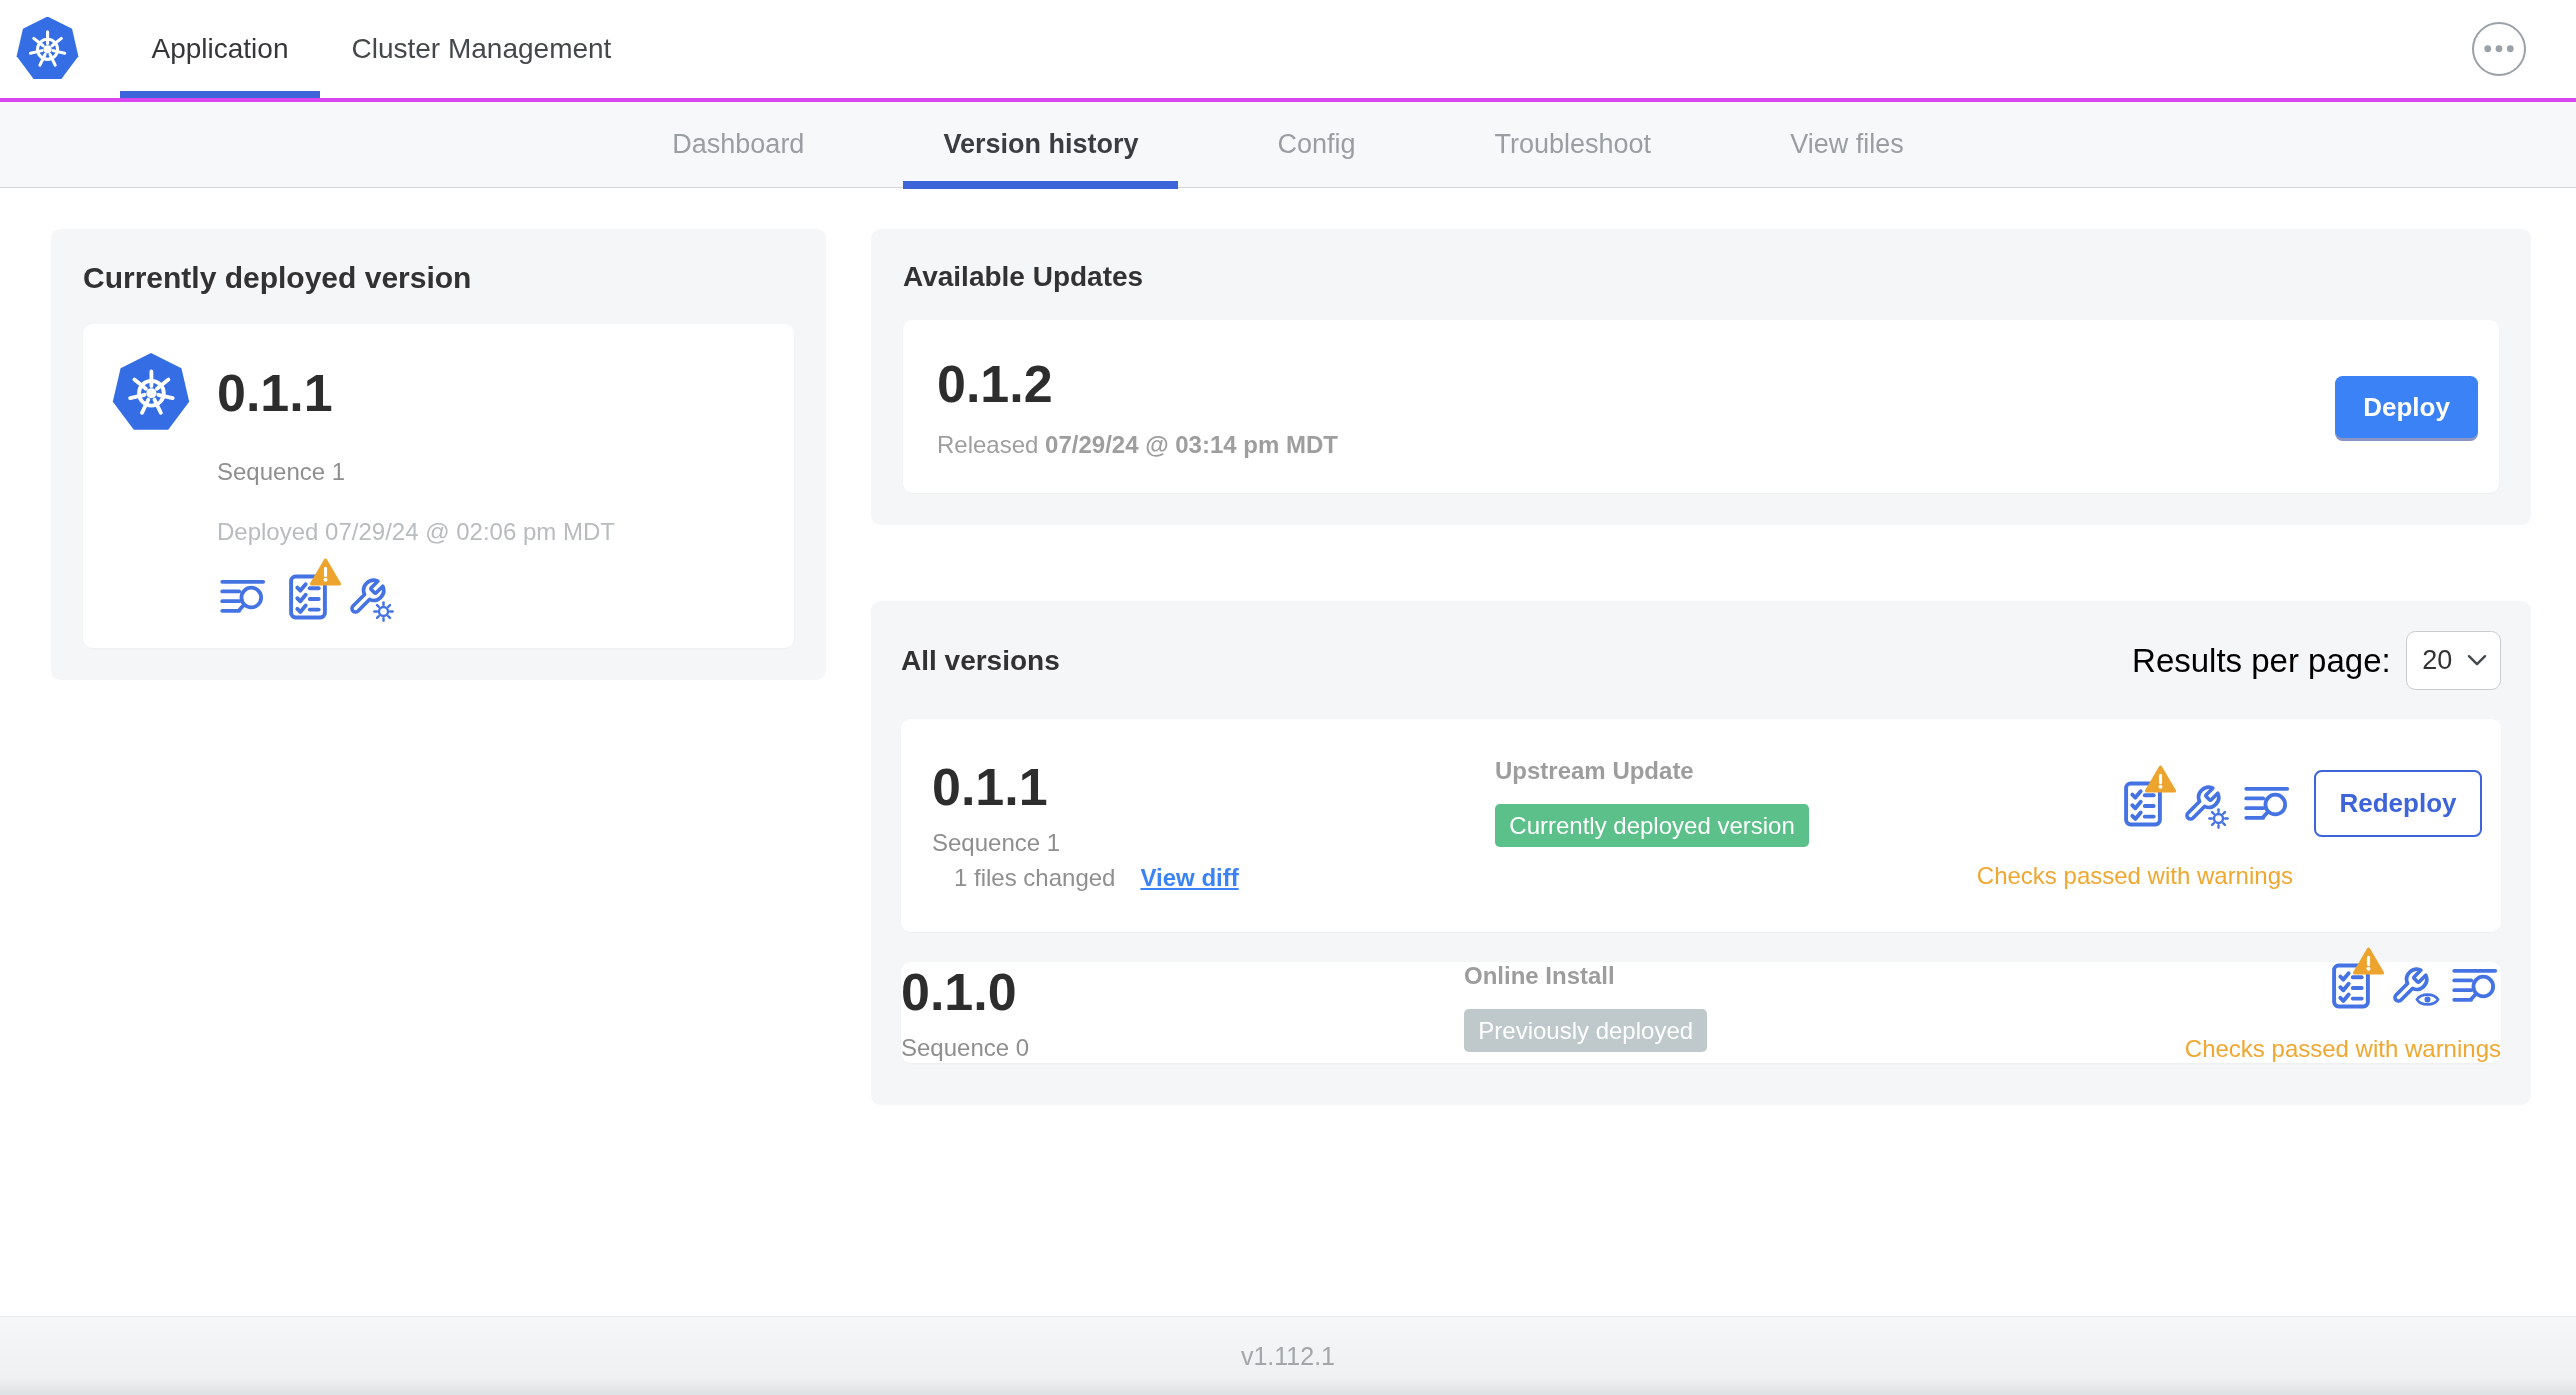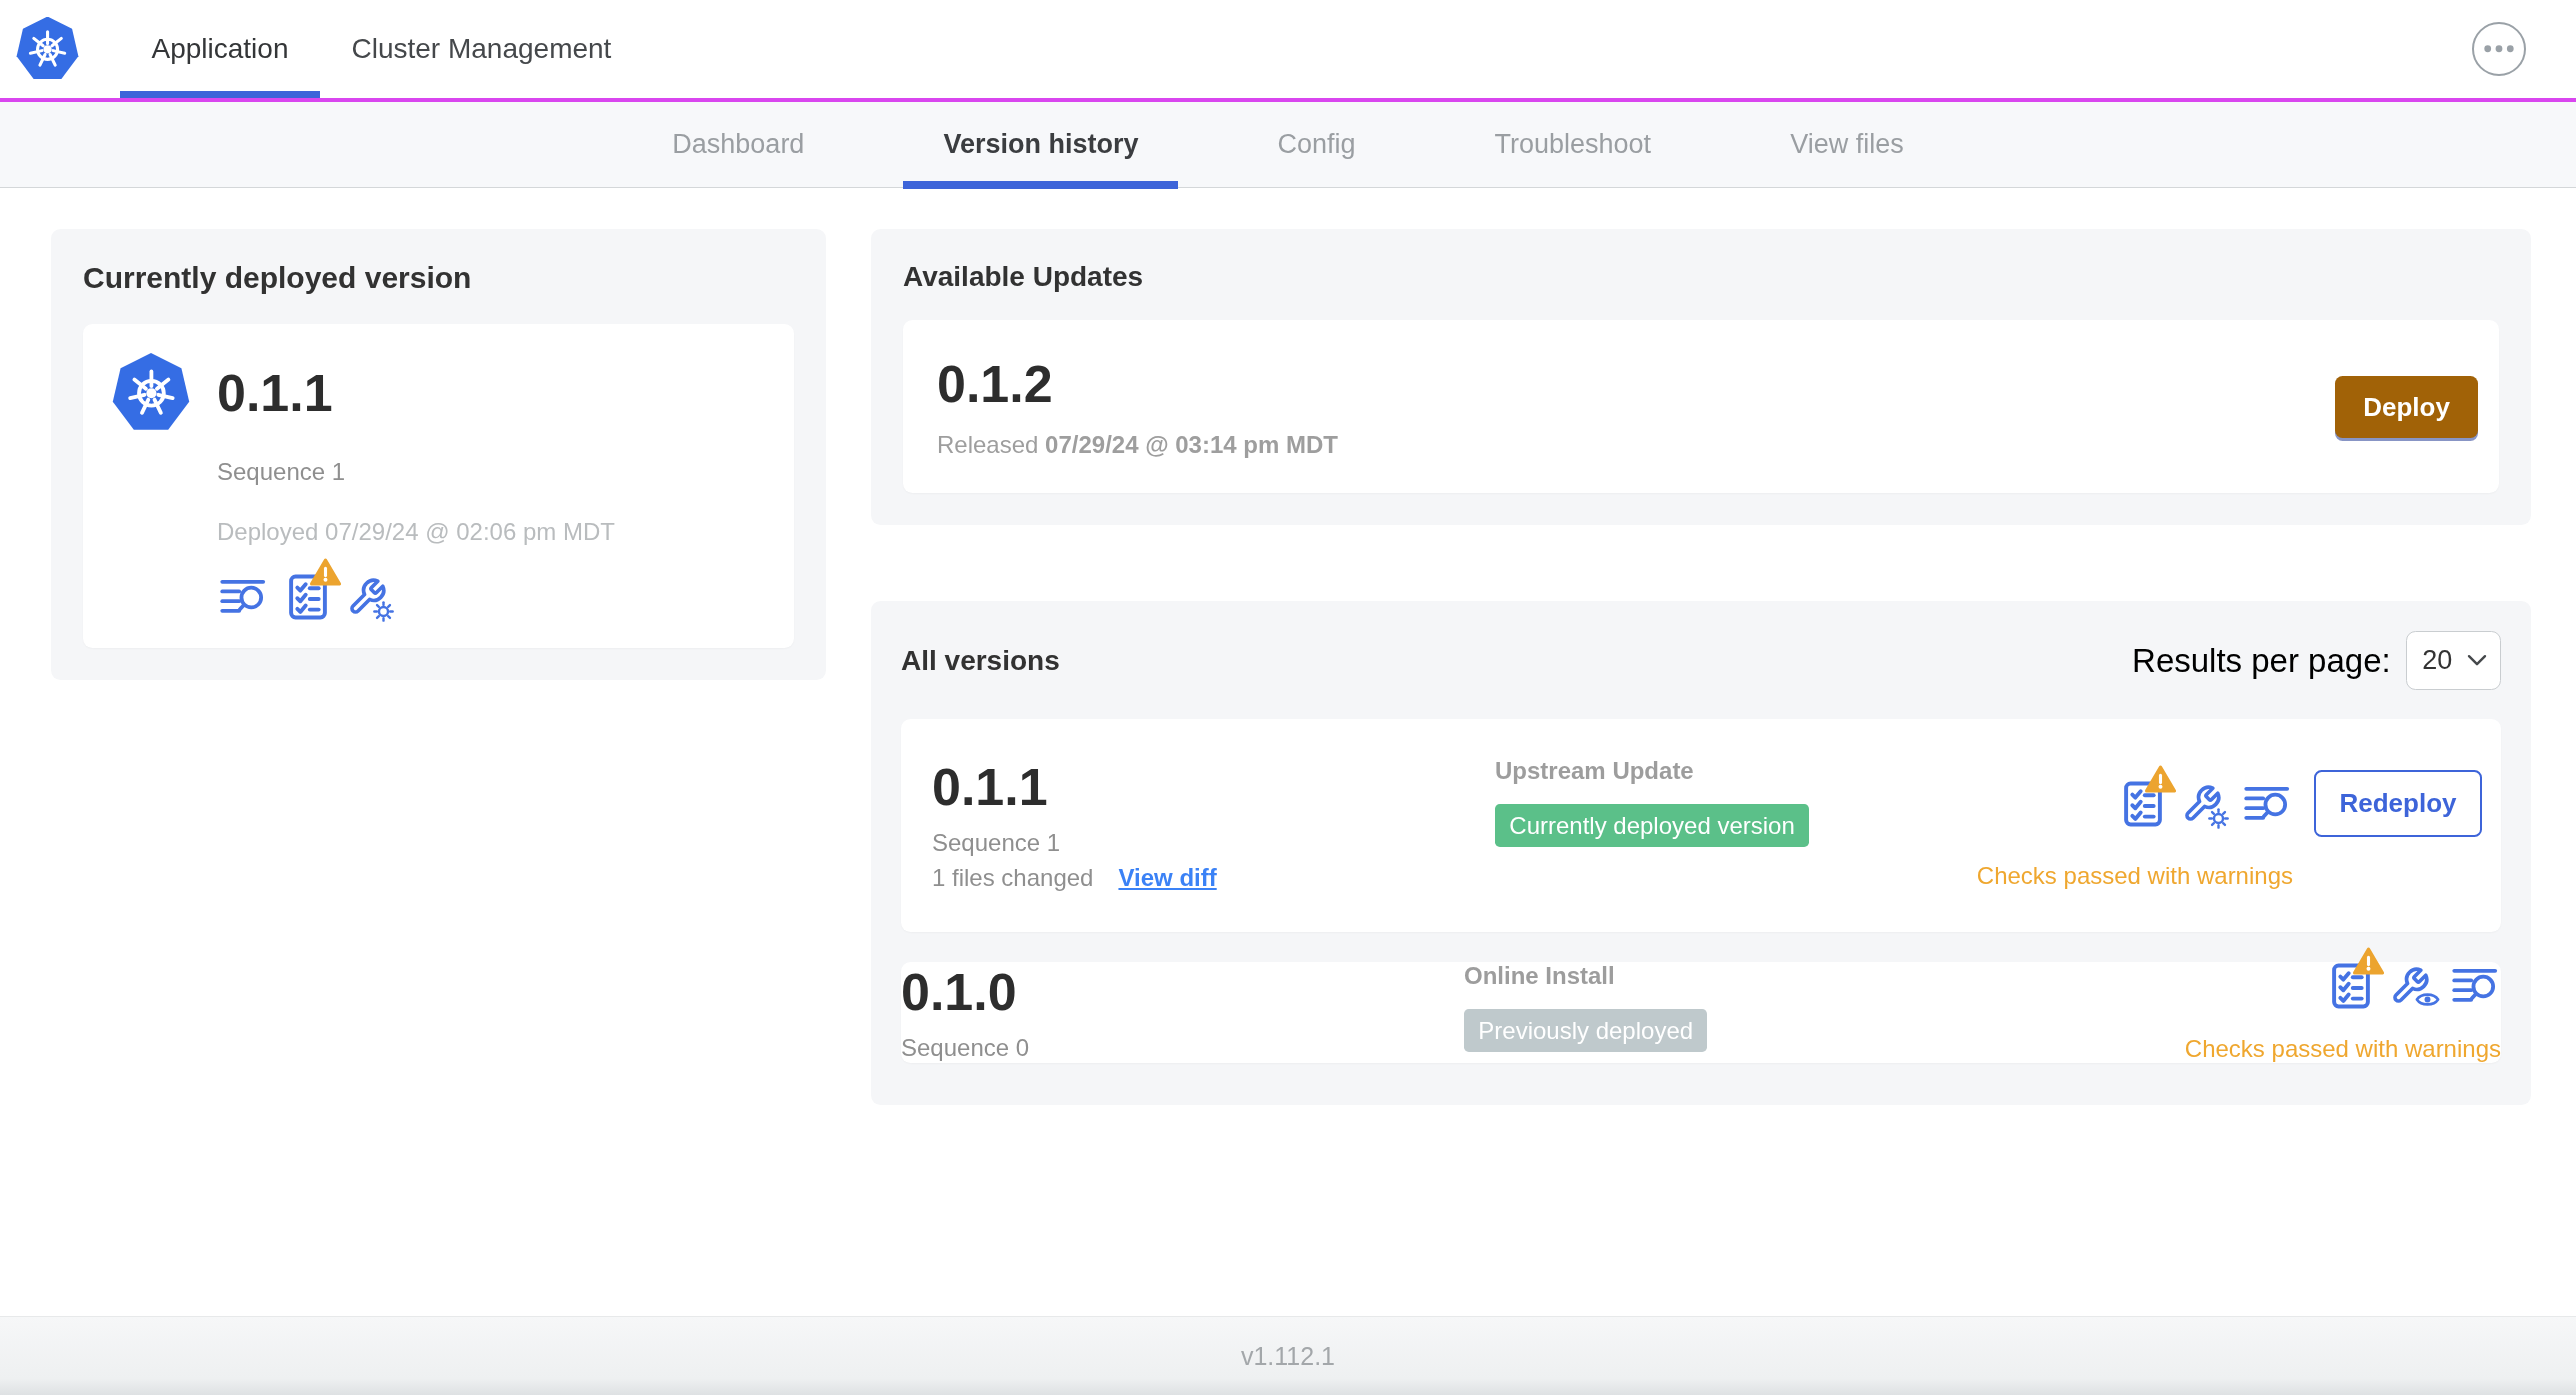--- a/index.html
+++ b/index.html
@@ -77,21 +77,21 @@
   .sub-glyph { position:absolute; bottom:-3.8px; right:-6.7px; width:21px; height:21px; }
   .sub-glyph.eye { width:25px; height:19px; bottom:-1.9px; right:-9.5px; }
 
   
   .updates-panel h2 { font-weight:600; font-size:28px; margin-bottom:27px; }
   .update-card { display:flex; align-items:center; justify-content:space-between; padding:34px 21px 34px 34px; }
   .big-version { font-size:52px; font-weight:800; color:#2d2d2d; }
   .released-line { margin-top:17px; font-size:24px; color:#9e9e9e; }
   .released-line b { font-weight:700; }
   .btn-primary {
-    min-width:143px; height:62px; padding:16px 27px; background:#a16207; color:#fff;
+    min-width:143px; height:62px; padding:16px 27px; background:#3b82f6; color:#fff;
     font-size:26px; font-weight:700; border:none; border-radius:7.6px; cursor:pointer;
     box-shadow:0 2.9px 0 rgba(38,62,150,0.55); font-family:inherit;
   }
 
   
   .versions-panel { padding:30px 30px 42px; }
   .versions-head { display:flex; align-items:center; justify-content:space-between; margin-bottom:29px; }
   .versions-head h2 { font-weight:700; font-size:28px; }
   .rpp { display:flex; align-items:center; gap:15.3px; }
   .rpp-label { font-size:33px; color:#000000; }
@@ -102,21 +102,21 @@
   }
   .select-box svg { width:20px; height:12.4px; }
 
   .version-row { display:flex; margin-bottom:30px; }
   .version-row:last-child { margin-bottom:0; }
   .version-row:nth-of-type(1) { padding:48px 19px 40px 31px; }
   .version-row:nth-of-type(2) { padding:38px 19px 40px 31px; }
   .vr-left { width:563px; flex:0 0 auto; }
   .vr-version { font-size:52px; font-weight:800; color:#2d2d2d; }
   .vr-seq { margin-top:11.5px; font-size:24px; color:#8f8f8f; }
-  .vr-files { margin-top:7.6px; font-size:24px; color:#8f8f8f; display:flex; gap:25px; align-items:flex-start; }
+  .vr-files { margin-top:7.6px; font-size:24px; color:#8f8f8f; display:flex; gap:25px; align-items:flex-start;margin-left:22px; }
   .view-diff { color:#3b82f6; font-weight:600; text-decoration:underline; cursor:pointer; }
   .vr-mid { flex:1; }
   .version-row:nth-of-type(1) .vr-mid { margin-top:23px; }
   .vr-source { font-size:24px; font-weight:600; color:#9d9d9d; }
   .badge { display:inline-block; margin-top:19px; padding:7.6px 14.3px; border-radius:4.8px;
            font-size:24px; color:#fff; font-weight:500; }
   .badge.green { background:#5bc089; }
   .badge.gray  { background:#bfc9cc; }
   .vr-right { display:flex; flex-direction:column; align-items:flex-end; }
   .version-row:nth-of-type(1) .vr-right { margin-top:25px; }

